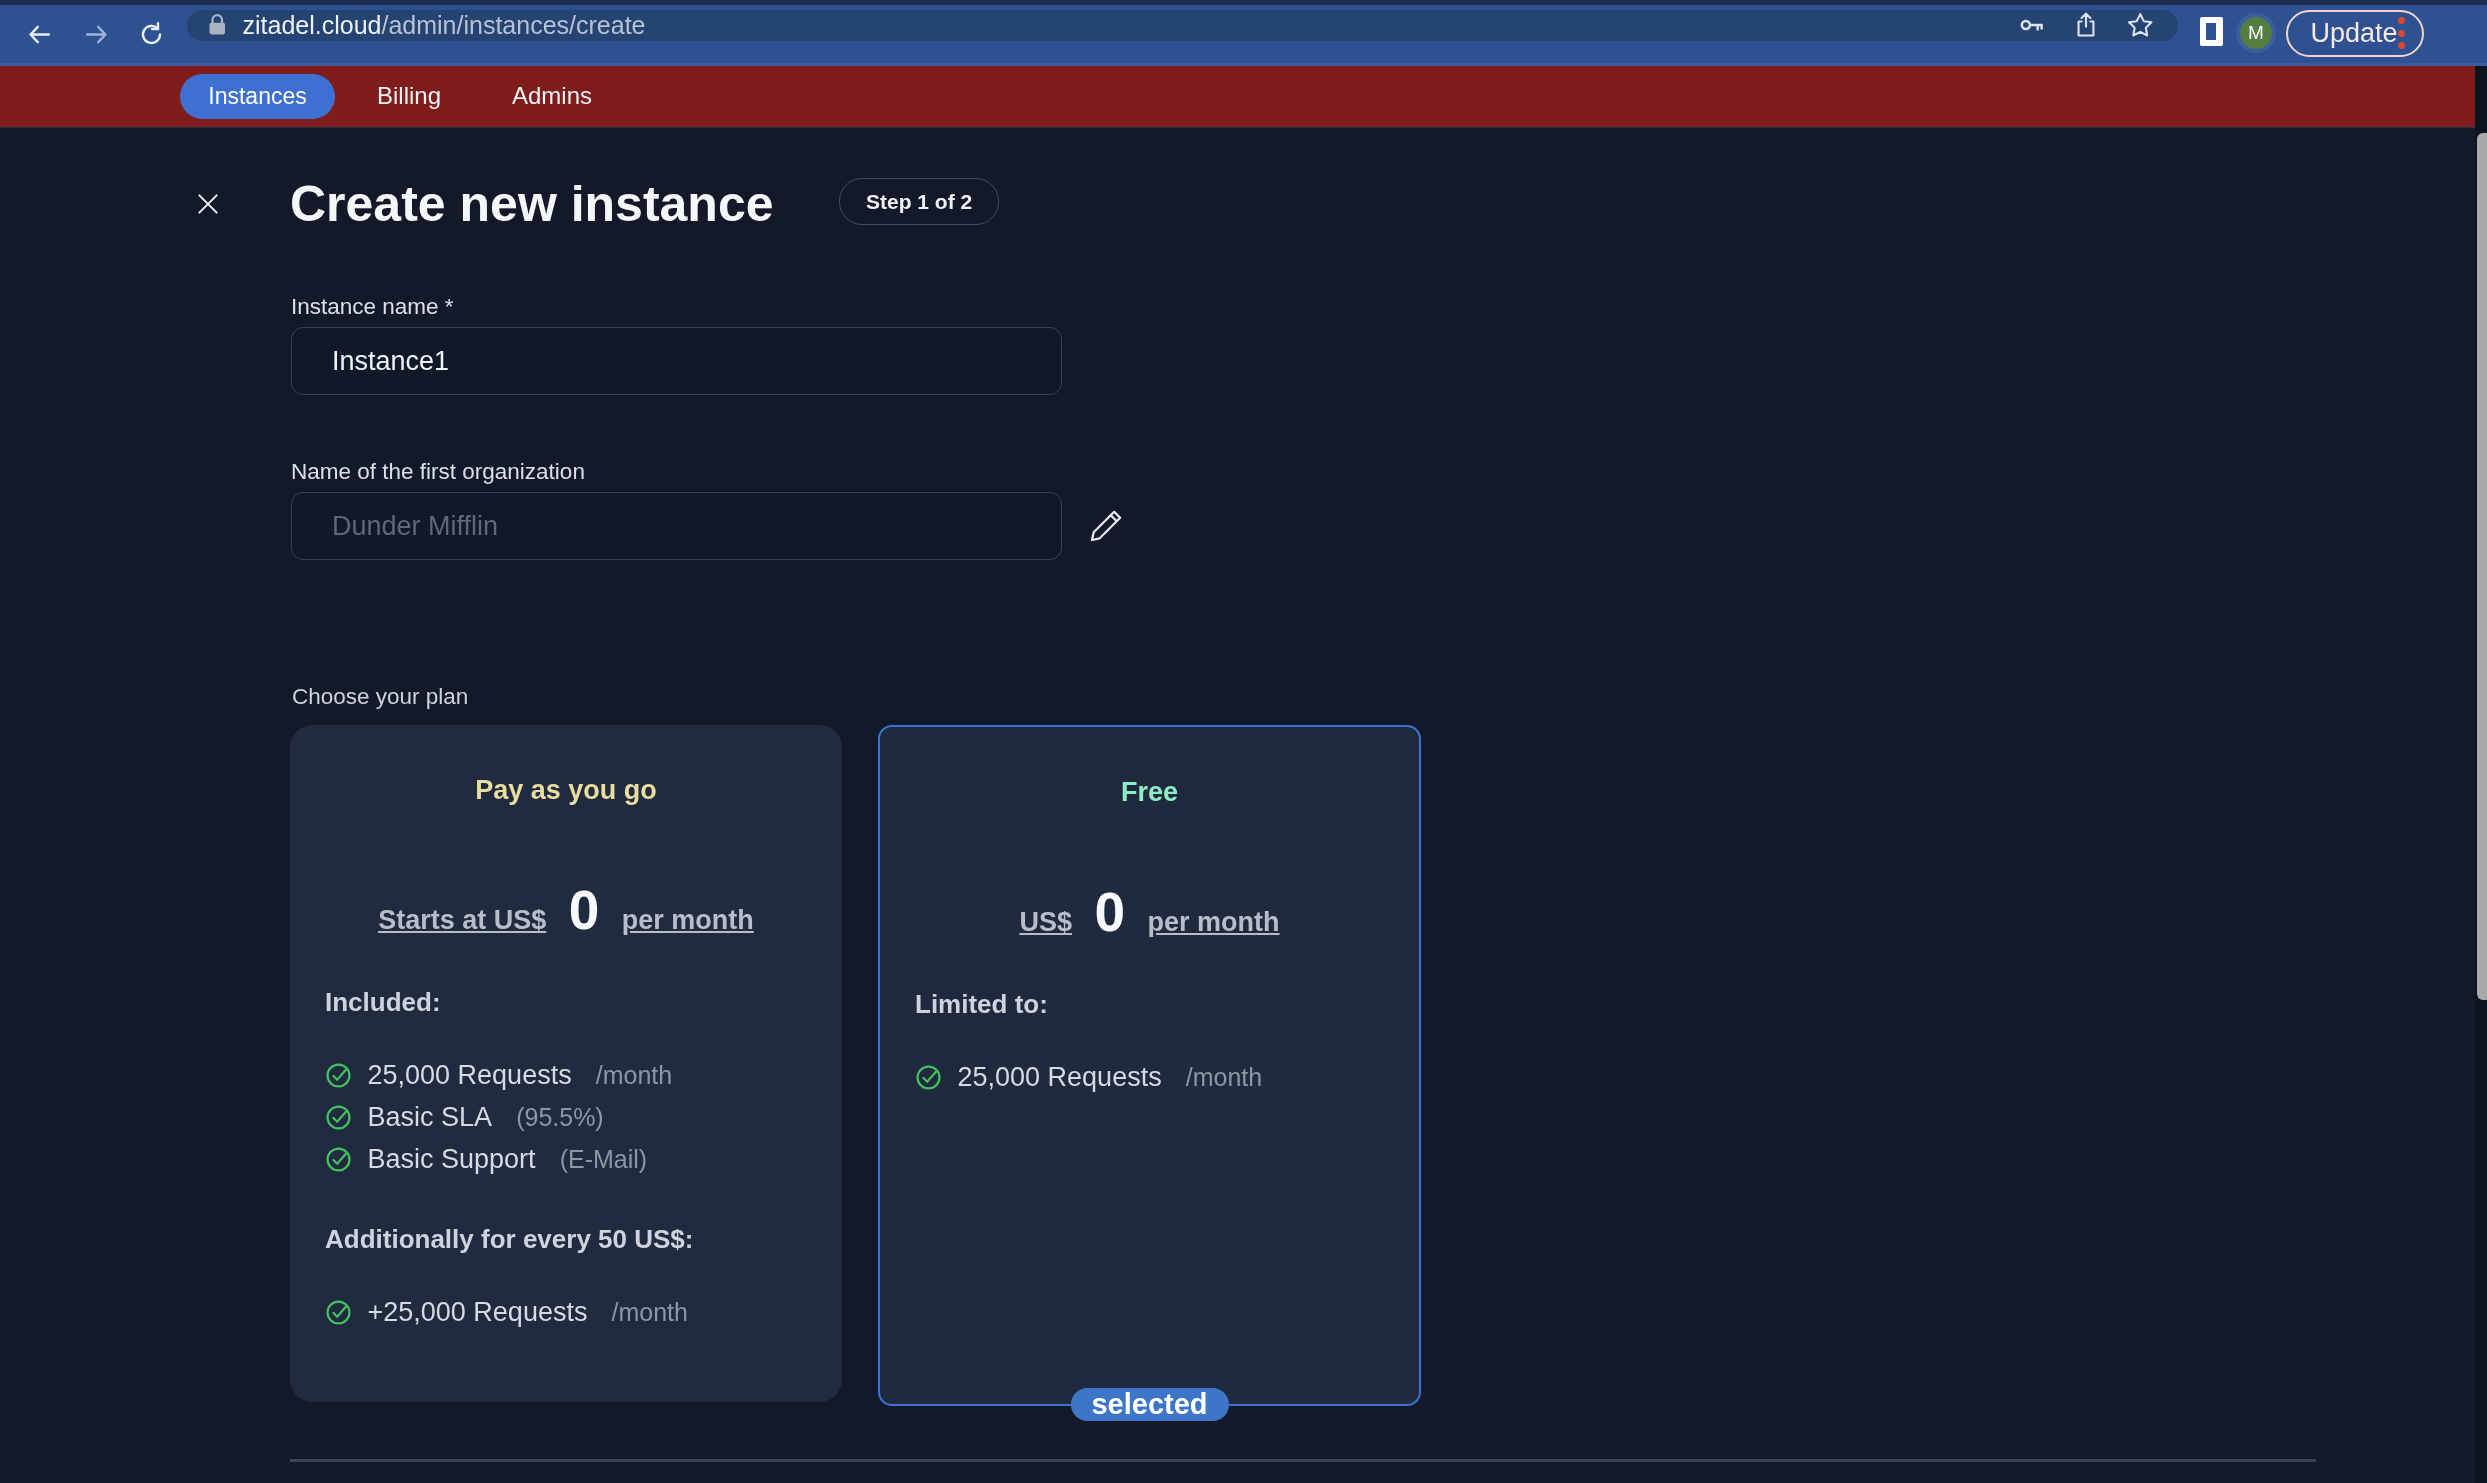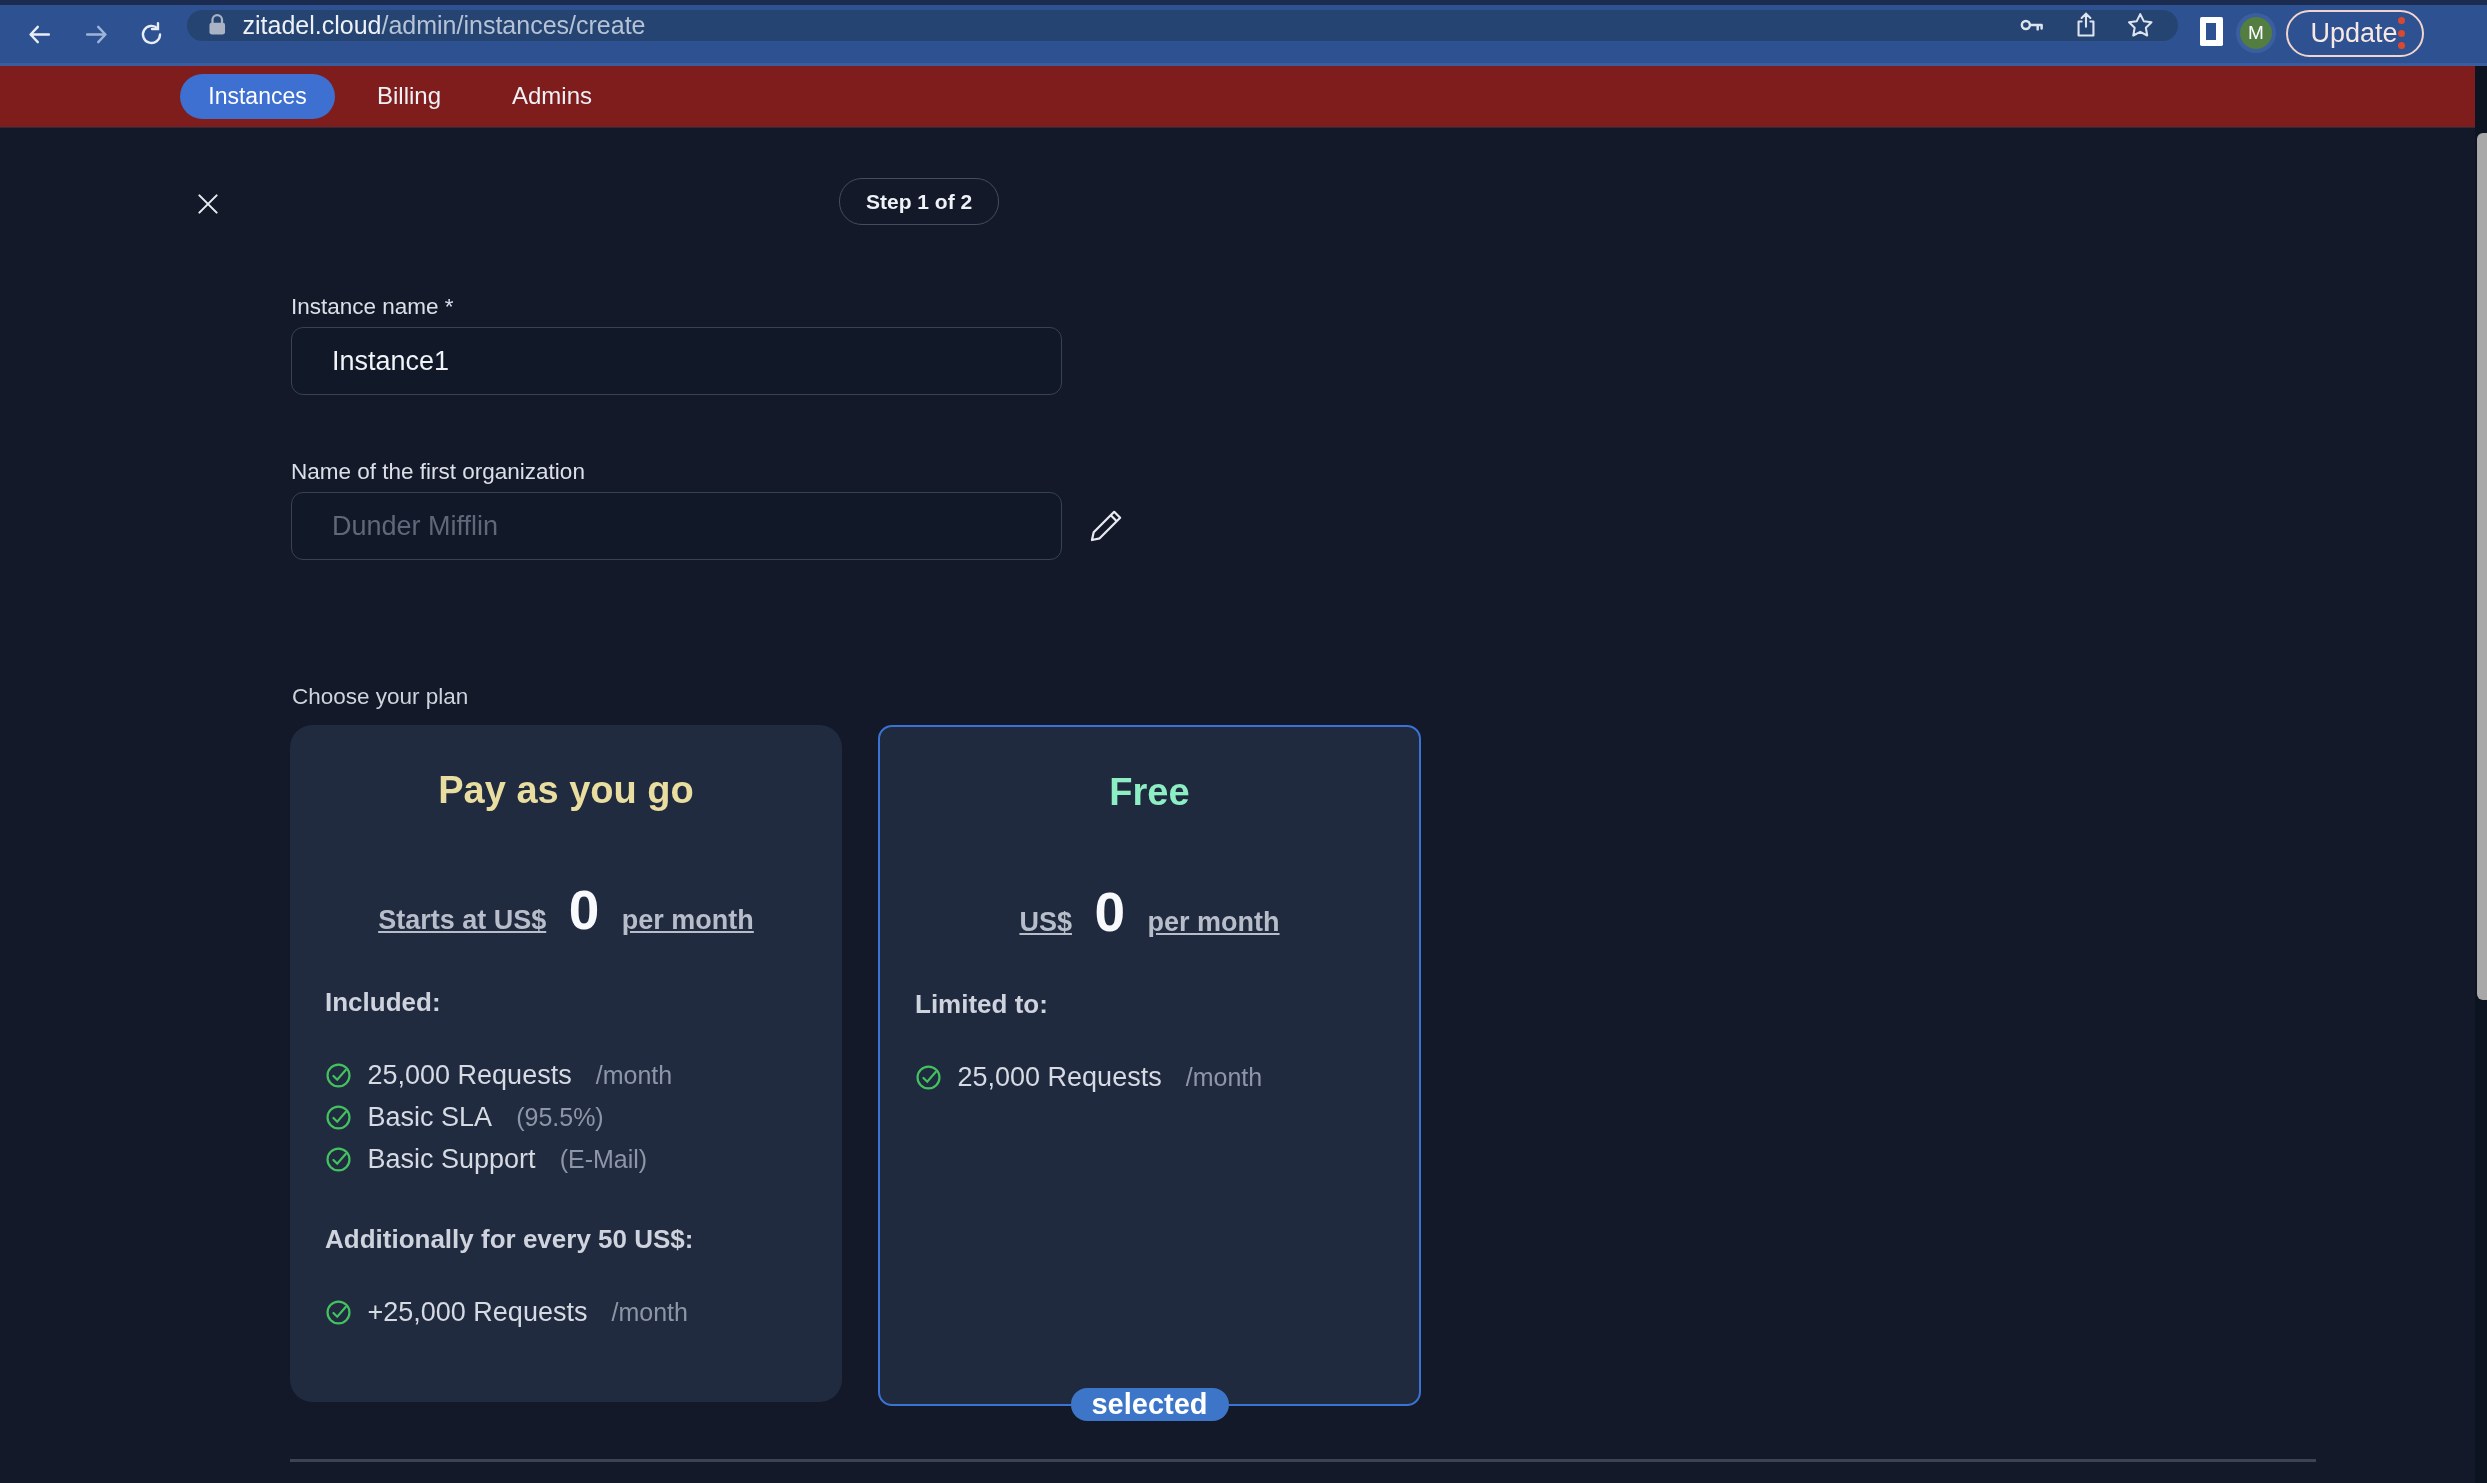--- a/index.html
+++ b/index.html
@@ -50,21 +50,21 @@
               font-size:27px;padding:0 40px;font-family:inherit;outline:none;}
   .text-input::placeholder{color:#5f6878;}
   .in1{top:327px;} .in2{top:492px;}
   .pencil-btn{position:absolute;left:1085px;top:504px;width:43px;height:43px;display:flex;align-items:center;justify-content:center;}
   .choose-label{position:absolute;left:292px;top:684px;font-size:22.5px;color:#ced3dc;}
 
   
   .plan-card{position:absolute;top:725px;background:#212b40;box-sizing:border-box;padding:0 35px 0 35px;}
   .card-payg{left:290px;width:552px;height:677px;border-radius:22.5px;}
   .card-free{left:878px;width:543px;height:681px;border-radius:14px;border:2.2px solid #3a73d4;background:#202a3f;}
-  .plan-name{margin-top:45px;text-align:center;font-size:38px;line-height:40px;font-weight:700;}
+  .plan-name{margin-top:45px;text-align:center;font-size:27px;line-height:40px;font-weight:700;}
   .price-row{margin-top:73px;display:flex;justify-content:center;align-items:baseline;gap:22.5px;}
   .price-side{font-size:27px;font-weight:700;color:#b7bdc9;text-decoration:underline;}
   .price-big{font-size:55px;line-height:55px;font-weight:700;color:#f7f9fc;}
   .sec-heading{margin-top:50px;font-size:26px;line-height:29px;font-weight:700;color:#ced3dd;}
   .sec-items{margin-top:43px;display:flex;flex-direction:column;gap:11px;}
   .feat-row{display:flex;align-items:center;gap:15.5px;height:31px;}
   .feat-text{font-size:27px;color:#d5dae3;}
   .feat-note{font-size:25px;color:#8d96a6;margin-left:8.6px;}
   .selected-badge{position:absolute;left:50%;bottom:-17.3px;transform:translateX(-50%);
                   background:#3d76c9;color:#fff;font-size:29px;font-weight:700;height:33px;
@@ -146,20 +146,21 @@
     <div class="tab-pill">Instances</div>
     <div class="tab billing">Billing</div>
     <div class="tab admins">Admins</div>
   </div>
 
   <div class="close-btn">
     <svg width="38" height="38" viewBox="0 0 44 44" stroke="#e8ecf2" stroke-width="2.4" stroke-linecap="round">
         <path d="M12 12 L32 32 M32 12 L12 32"></path>
       </svg>
   </div>
+  <h1 class="page-title" style="margin:0">Create new instance</h1>
   <div class="step-pill">Step 1 of 2</div>
 
   <label class="field-label lbl1">Instance name *</label>
   <input class="text-input in1" type="text" value="Instance1" style="">
   <label class="field-label lbl2">Name of the first organization</label>
   <input class="text-input in2" type="text" placeholder="Dunder Mifflin" style="">
   <div class="pencil-btn">
     <svg width="41" height="41" viewBox="0 0 48 48" fill="none" stroke="#e8ecf2" stroke-width="2.6" stroke-linejoin="round">
         <path d="M33 8 l7 7 L16 39 l-9 2 2-9 z"></path>
         <path d="M29 12 l7 7"></path>

